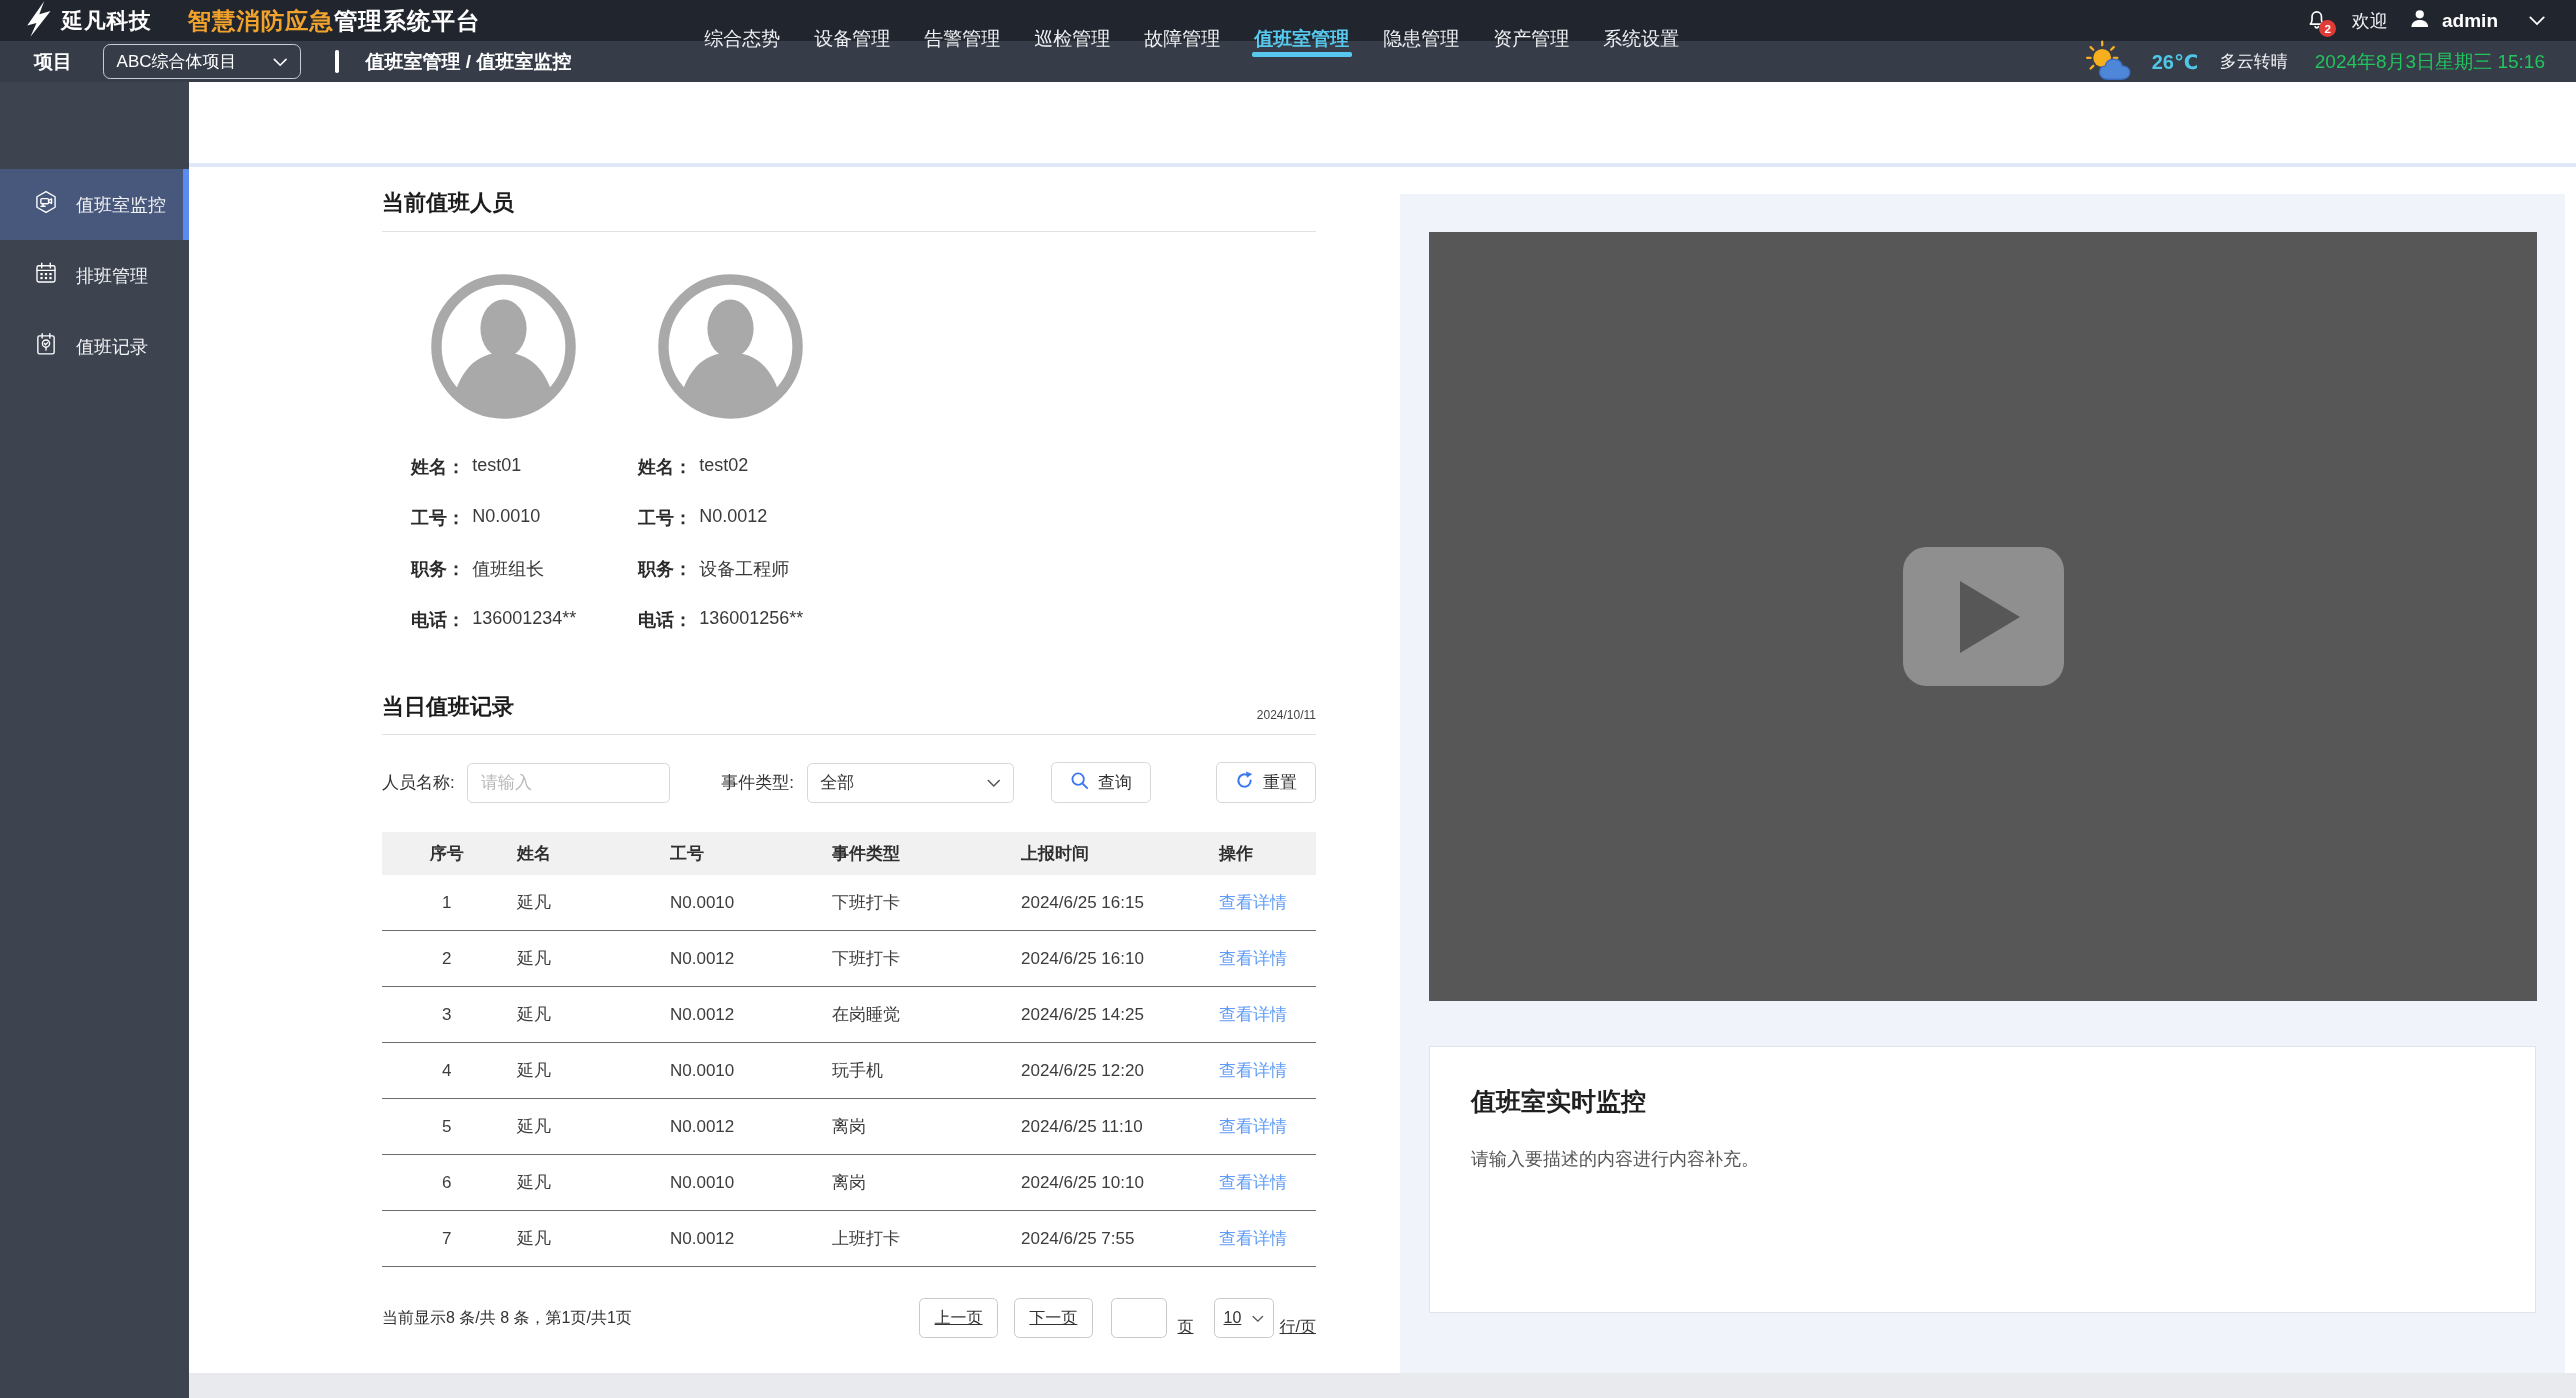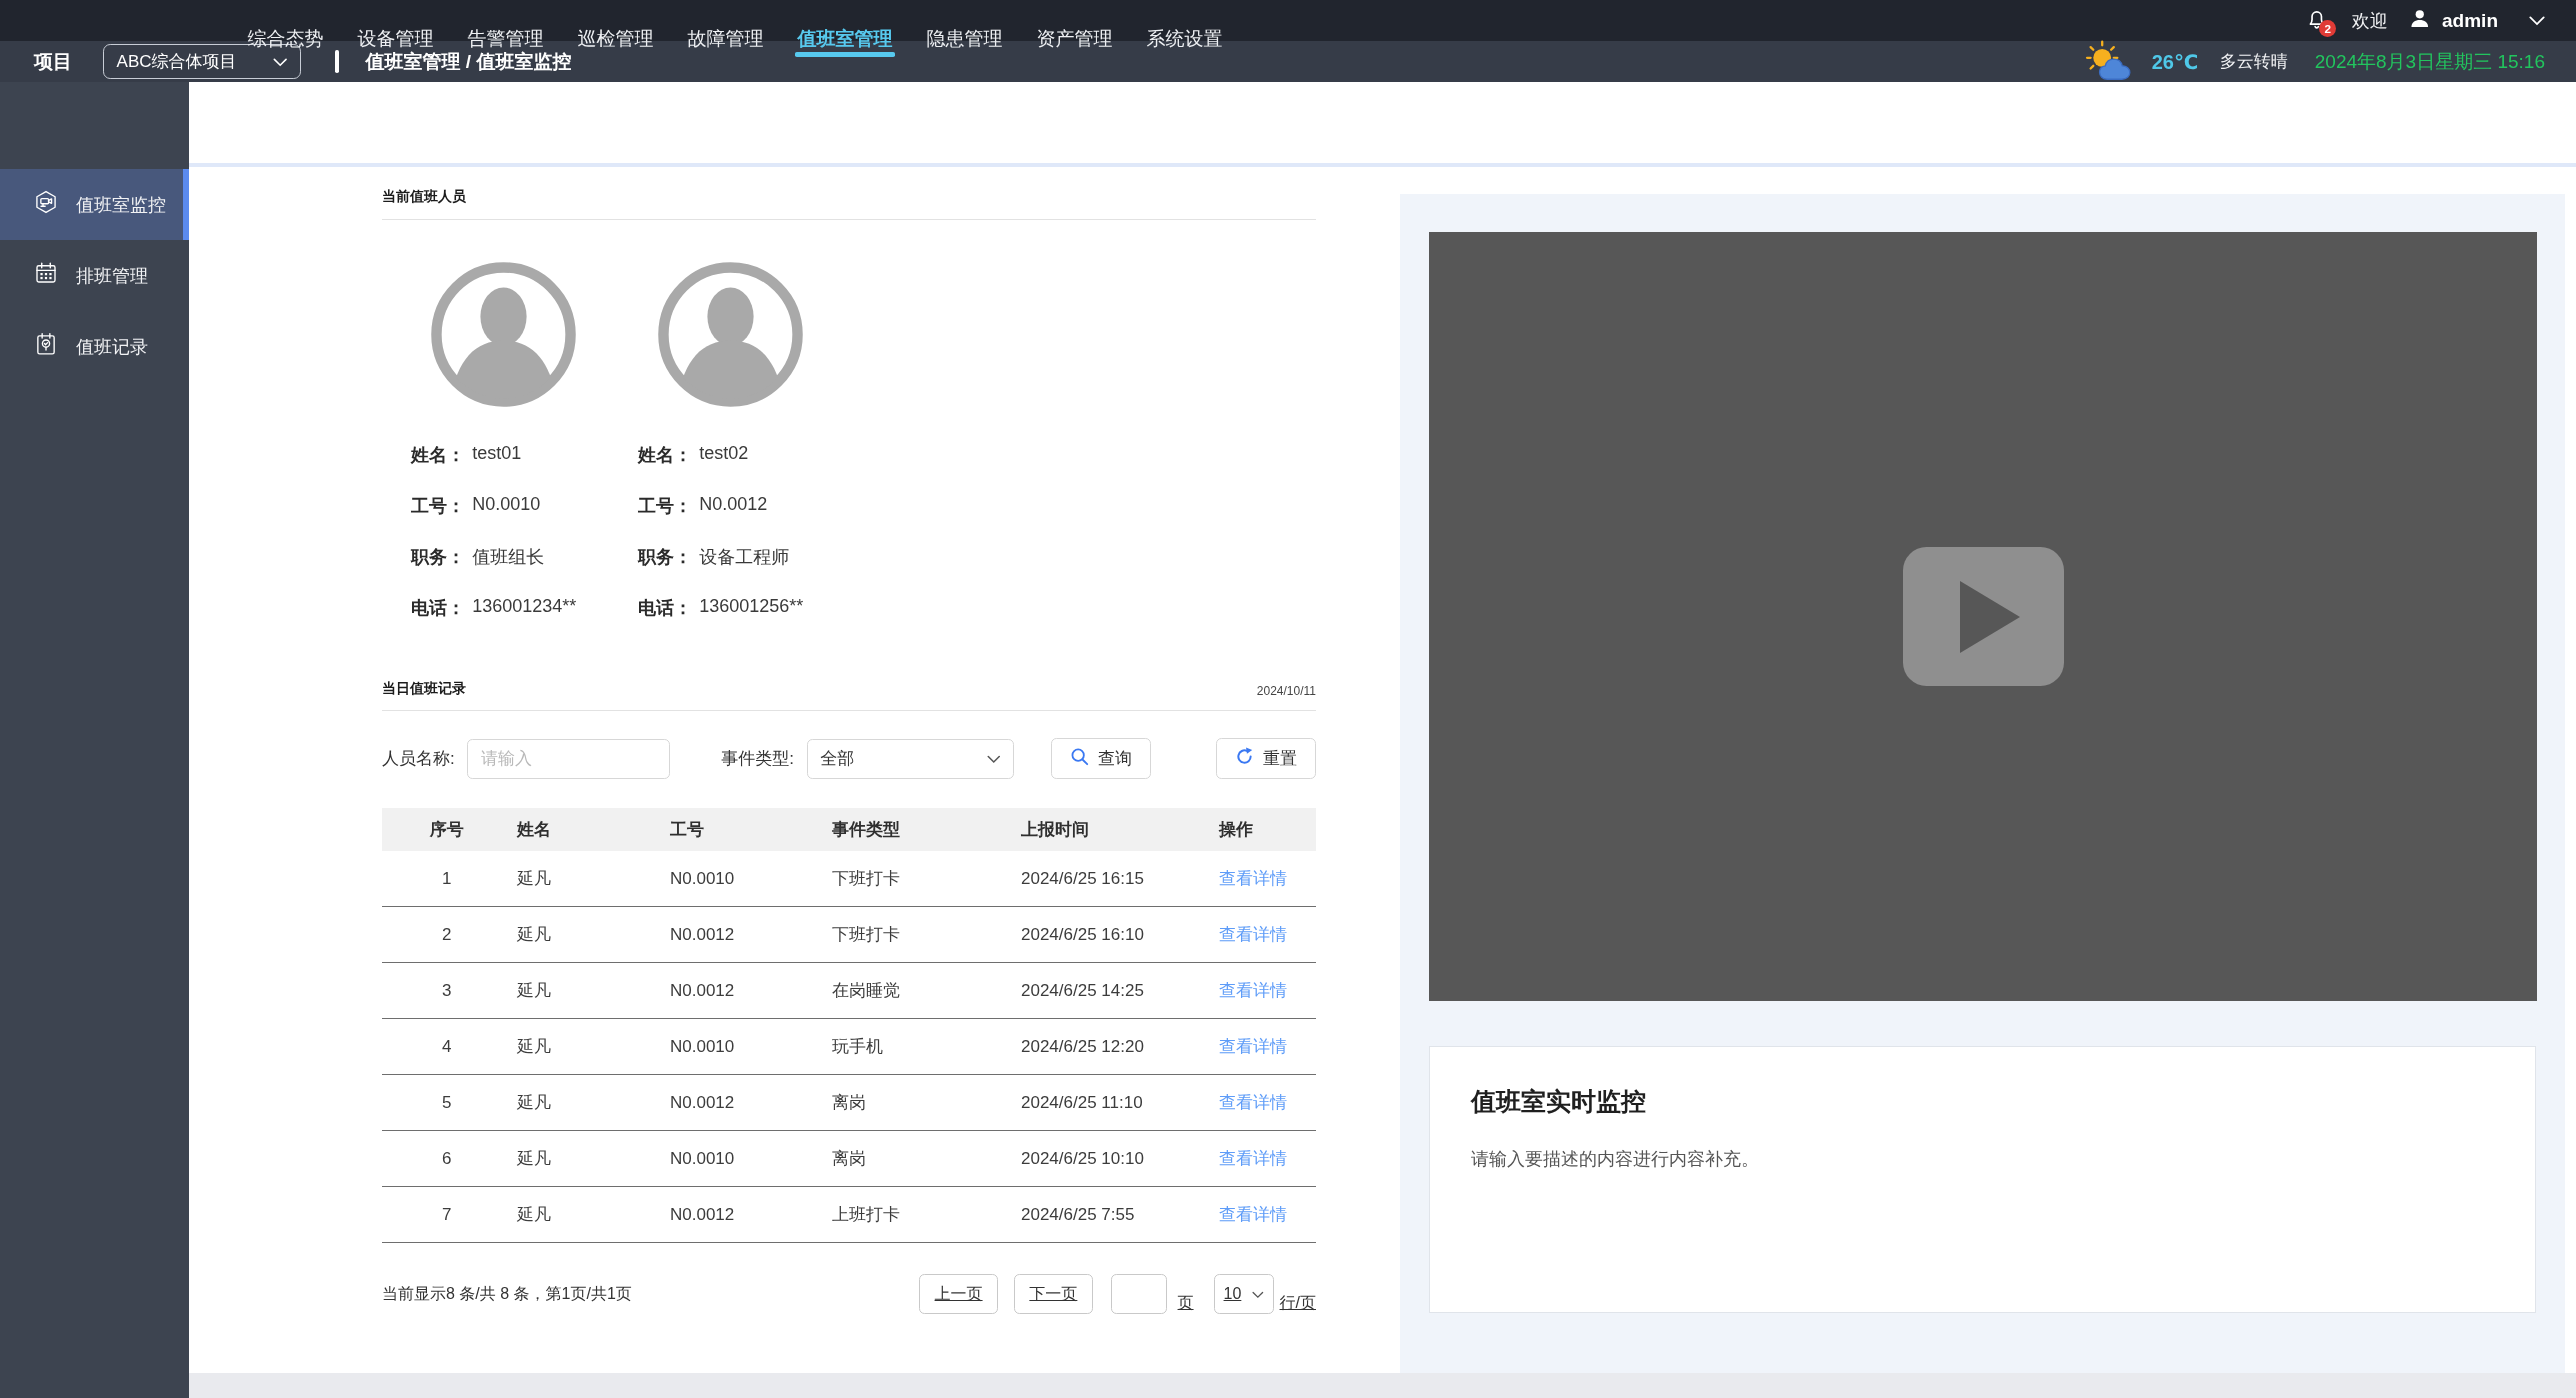--- a/index.html
+++ b/index.html
@@ -47,21 +47,21 @@
   .side-item.active { background:#48587c; }
   .side-item.active::after { content:""; position:absolute; right:0; top:0; width:6.3px; height:100%; background:#5b8bf0; }
 
   .content { flex:1; position:relative; background:#fff; }
   .top-strip { position:absolute; top:81px; left:0; right:0; height:3.6px; background:#dfe8f9; }
   .bottom-strip { position:absolute; bottom:0; left:0; right:0; height:25px; background:#e9eaee; }
 
   
   .left-panel { position:absolute; left:193px; top:106px; width:934px; }
   .section-head { display:flex; justify-content:space-between; align-items:flex-end; padding-bottom:12.6px; border-bottom:1.8px solid #e2e2e2; }
-  .section-title { font-size:14px; font-weight:bold; color:#1c1c1c; }
+  .section-title { font-size:22px; font-weight:bold; color:#1c1c1c; }
   .section-date { font-size:12px; color:#444; }
 
   .persons-row { display:flex; margin-top:40px; padding-left:29px; }
   .person-card { width:227px; }
   .avatar { width:149px; height:149px; margin-left:18px; }
   .person-details { margin-top:31px; }
   .kv { display:flex; margin-top:27px; font-size:18px; }
   .kv .k { font-weight:bold; color:#2a2a2a; }
   .kv .v { color:#3a3a3a; margin-left:7.2px; }
 
@@ -110,20 +110,31 @@
 
   <svg width="0" height="0" style="position:absolute">
     <defs>
       <clipPath id="avclip">
           <circle cx="50" cy="50" r="43"></circle>
         </clipPath>
     </defs>
   </svg>
 
   <header class="topbar">
+    <div class="brand">
+      <span>
+        <svg width="29" height="36" viewBox="0 0 36 44">
+            <path d="M25 0 L4 30 L15.5 27 L8 44 L33 12 L19 16 Z" fill="#ffffff"></path>
+          </svg>
+      </span>
+      <span class="brand-name">延凡科技</span>
+      <span class="sys-title">
+        <span class="hl">智慧消防应急</span><span class="rest">管理系统平台</span>
+      </span>
+    </div>
 
     <nav class="topnav">
       <a class="nav-item">综合态势</a>
       <a class="nav-item">设备管理</a>
       <a class="nav-item">告警管理</a>
       <a class="nav-item">巡检管理</a>
       <a class="nav-item">故障管理</a>
       <a class="nav-item active">值班室管理</a>
       <a class="nav-item">隐患管理</a>
       <a class="nav-item">资产管理</a>

